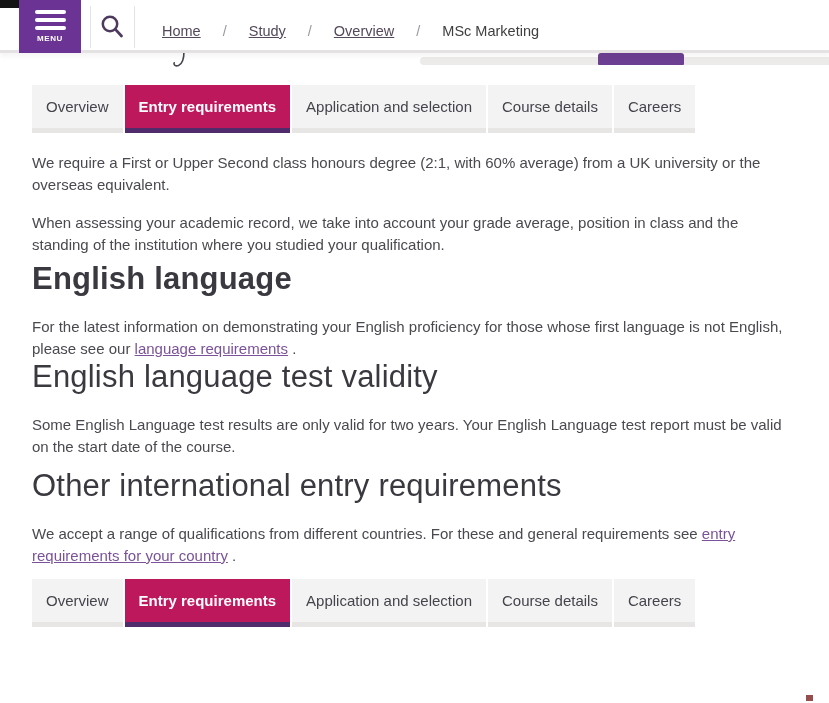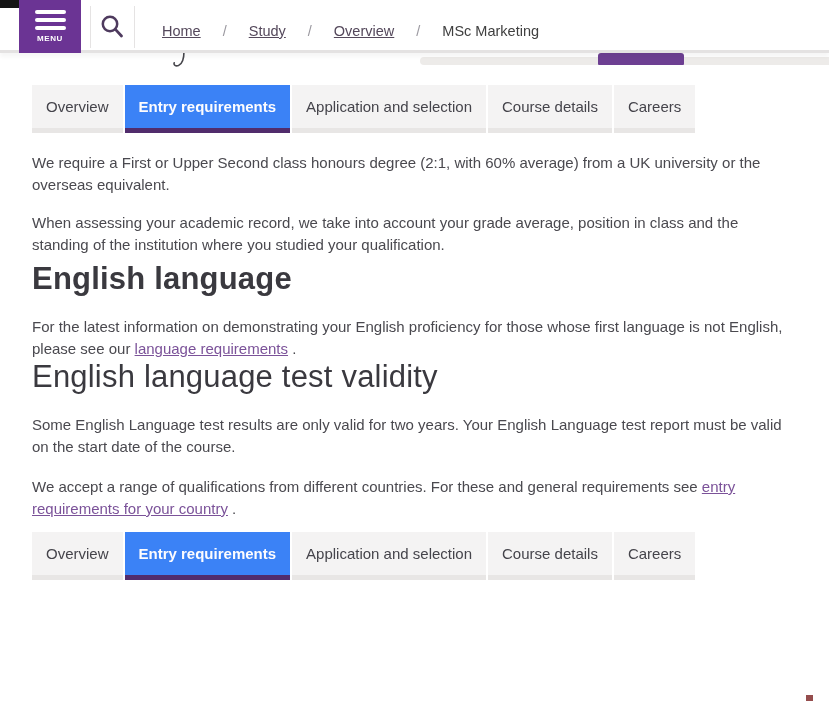--- a/index.html
+++ b/index.html
@@ -54,21 +54,21 @@
   .page { padding:56px 32px 0 32px; }
   .tab-row { display:flex; gap:2px; }
   .tab-row.top { margin-top:29px; }
   .tab-row.bottom { margin-top:13px; }
   .tab {
     height:48px; display:flex; align-items:center; padding:0 14px;
     background:#f4f3f3; border-bottom:5px solid #e8e6e5;
     font-size:15px; color:#45444b; cursor:pointer; white-space:nowrap;
   }
   .tab.active {
-    background:#3b82f6; border-bottom-color:#512c6c;
+    background:#be185d; border-bottom-color:#512c6c;
     color:#fdfcfe; font-weight:600;
   }
 
   h2 {
     font-weight:300; font-size:31px; line-height:36px; color:#3a393f;
     letter-spacing:0.2px;
   }
   .h2-1 { margin-top:33px; }
   .h2-2 { margin-top:6px;font-weight:bold; }
   .h2-3 { }
@@ -134,20 +134,21 @@
 
     <p class="p-first">We require a First or Upper Second class honours degree (2:1, with 60% average) from a UK university or the overseas equivalent.</p>
     <p class="p-spaced">When assessing your academic record, we take into account your grade average, position in class and the standing of the institution where you studied your qualification.</p>
 
     <h2 class="h2-2">English language</h2>
     <p class="p-first"><span>For the latest information on demonstrating your English proficiency for those whose first language is not English, please see our </span><a class="content-link">language requirements</a><span> .</span></p>
 
     <h2 class="h2-3">English language test validity</h2>
     <p class="p-first">Some English Language test results are only valid for two years. Your English Language test report must be valid on the start date of the course.</p>
 
+    <h2 class="h2-4">Other international entry requirements</h2>
     <p class="p-first"><span>We accept a range of qualifications from different countries. For these and general requirements see </span><a class="content-link">entry requirements for your country</a><span> .</span></p>
 
     <div class="tab-row bottom">
       <div class="tab">Overview</div>
       <div class="tab active">Entry requirements</div>
       <div class="tab">Application and selection</div>
       <div class="tab">Course details</div>
       <div class="tab">Careers</div>
     </div>
 

